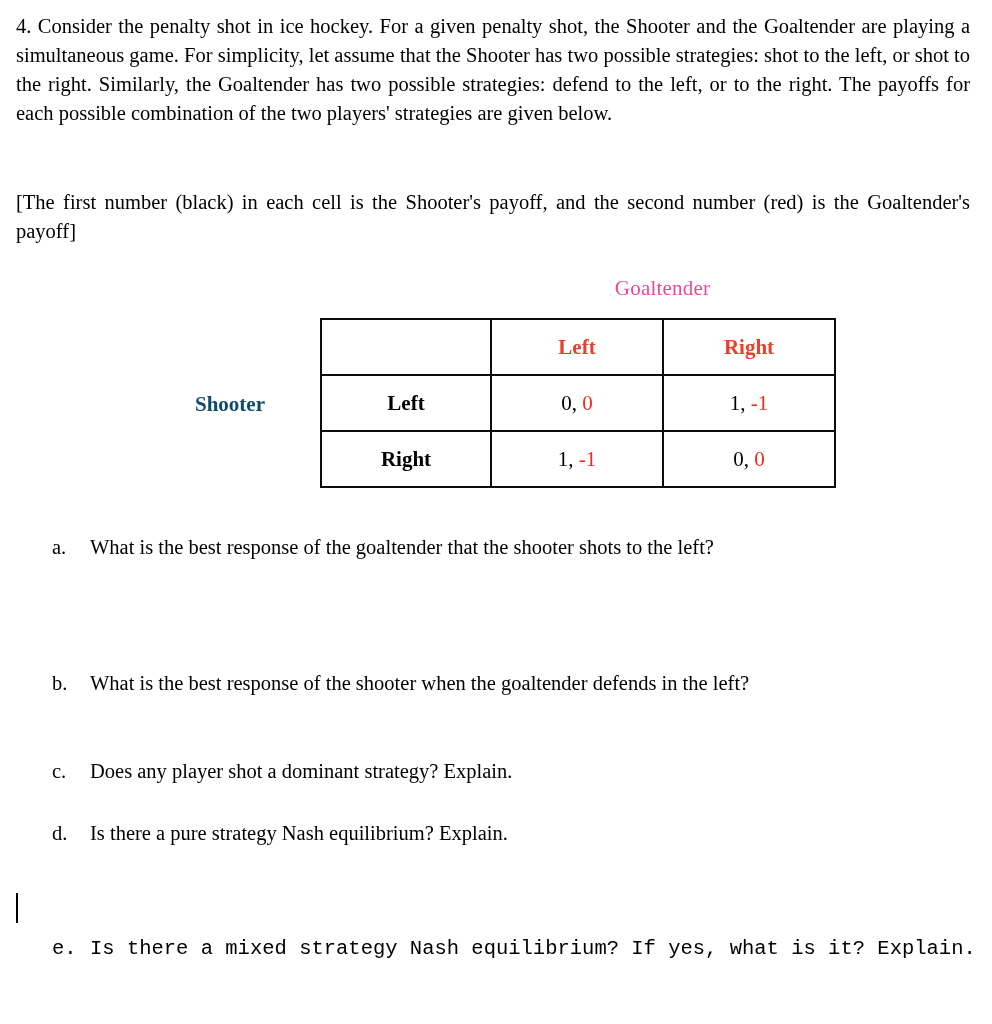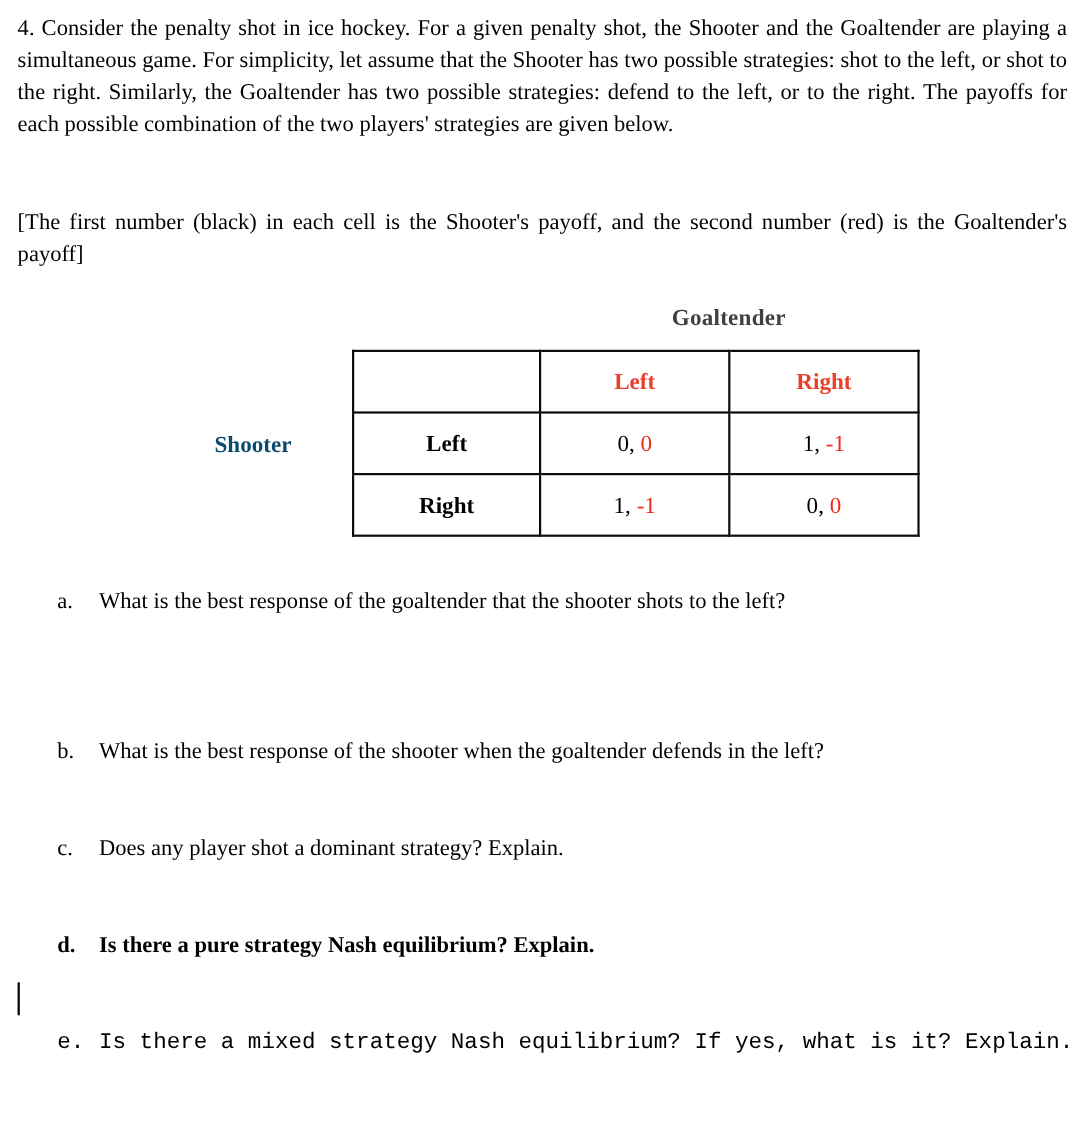--- a/index.html
+++ b/index.html
@@ -61,23 +61,23 @@
     top: 276px;
     width: 992px;
   }
 
   .col-player-title {
     position: absolute;
     left: 490px;
     top: 0px;
     width: 345px;
     text-align: center;
-    font-weight: bold;
+    font-weight: normal;
     font-size: 21px;
-    color: #404040;
+    color: #ec4899;
     letter-spacing: 0.2px;
   }
 
   .row-player-title {
     position: absolute;
     left: 150px;
     top: 116px;
     width: 160px;
     text-align: center;
     font-weight: bold;
@@ -199,21 +199,21 @@
   <div class="qlist">
     <div class="qitem" id="q0" style="top: 533px;">
       <span class="qmarker">a.</span><span class="qtext">What is the best response of the goaltender that the shooter shots to the left?</span>
     </div>
     <div class="qitem" id="q1" style="top: 669px;">
       <span class="qmarker">b.</span><span class="qtext">What is the best response of the shooter when the goaltender defends in the left?</span>
     </div>
     <div class="qitem" id="q2" style="top: 757px;">
       <span class="qmarker">c.</span><span class="qtext">Does any player shot a dominant strategy? Explain.</span>
     </div>
-    <div class="qitem" id="q3" style="top: 845px; font-weight: bold;">
+    <div class="qitem" id="q3" style="top: 819px;">
       <span class="qmarker">d.</span><span class="qtext">Is there a pure strategy Nash equilibrium? Explain.</span>
     </div>
     <div class="qitem" id="q4" style="top: 935px; font-family: Liberation Mono, monospace;">
       <span class="qmarker">e.</span><span class="qtext">Is there a mixed strategy Nash equilibrium? If yes, what is it? Explain.</span>
     </div>
   </div>
 
   <div class="caret"></div>
 
 </div>

